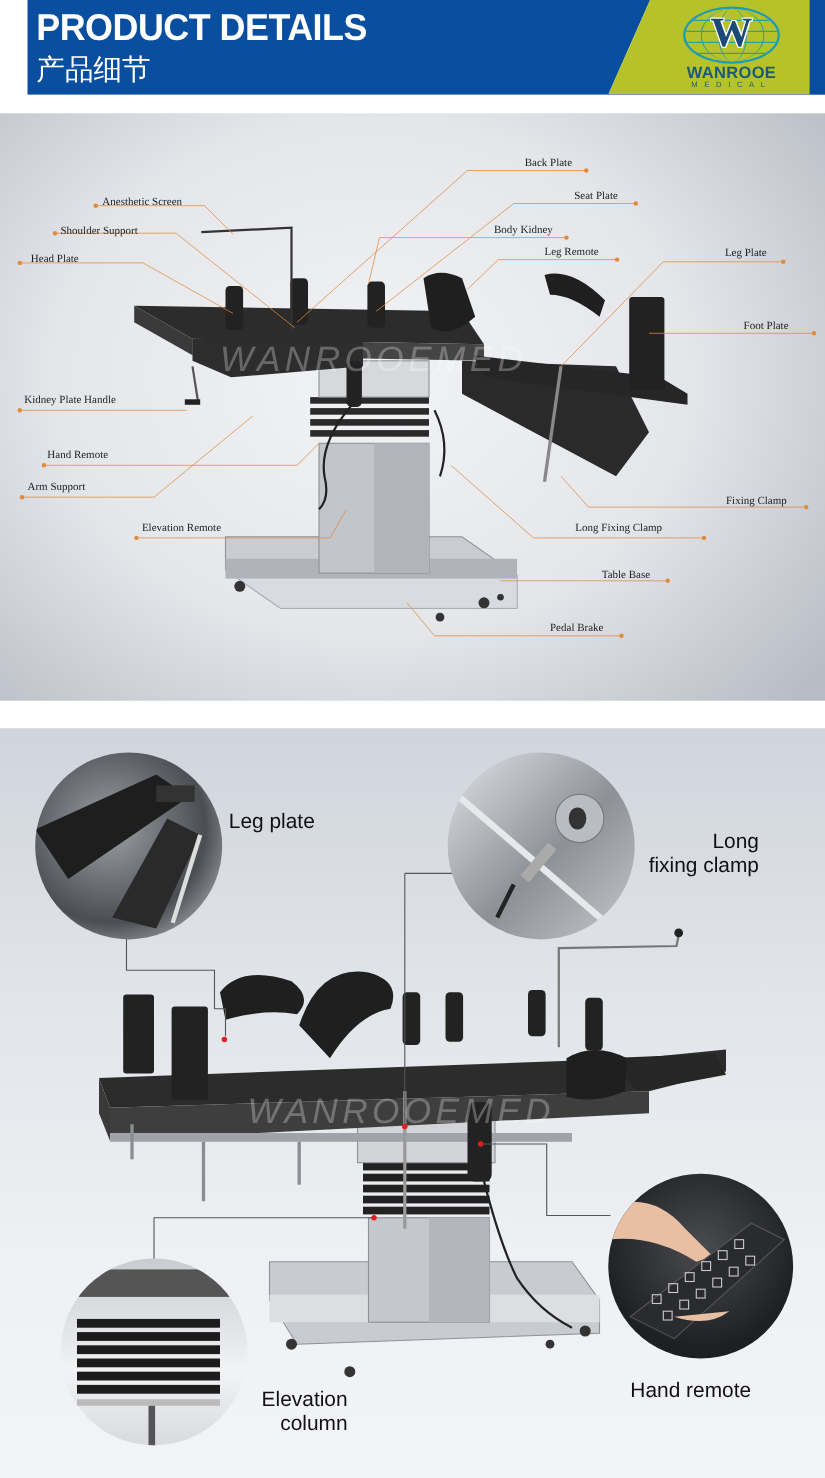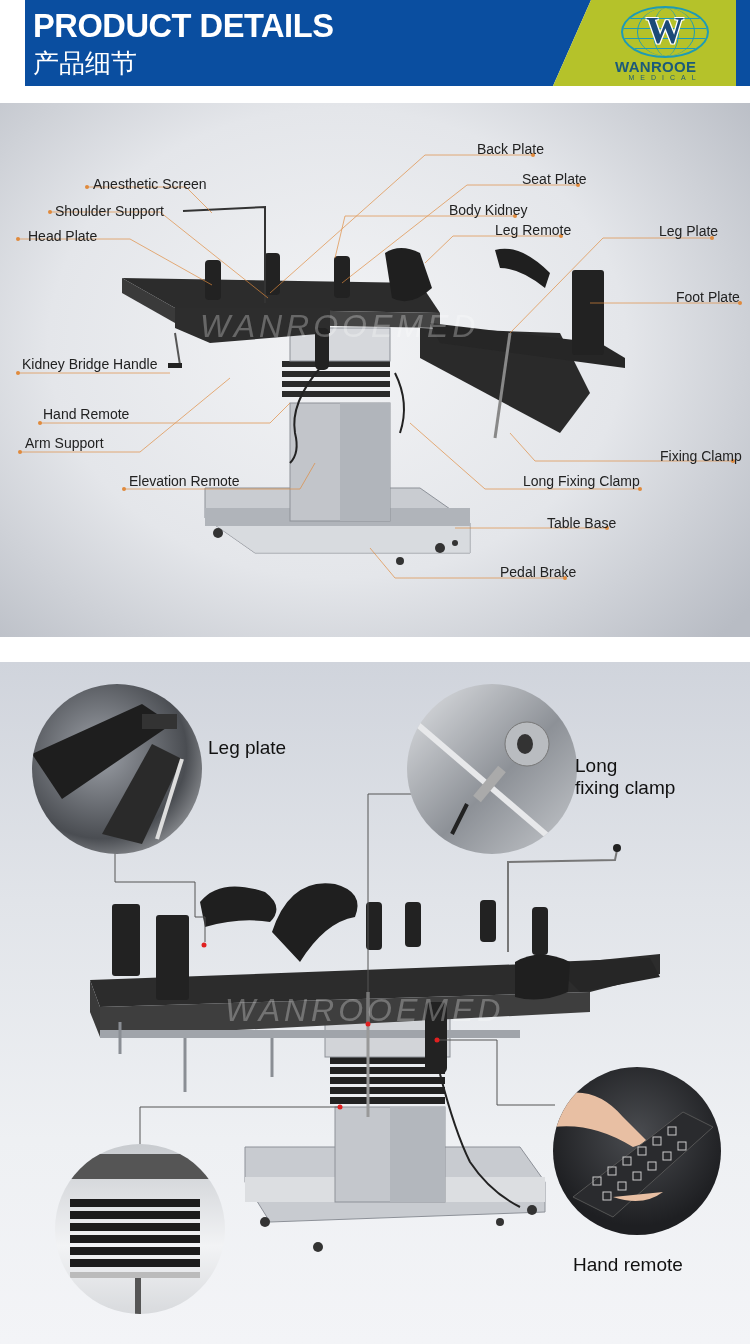--- a/index.html
+++ b/index.html
@@ -8,28 +8,28 @@
   .h-title{position:absolute;left:8px;top:6px;color:#fff;font-family:"Liberation Sans",sans-serif;font-weight:bold;font-size:34px;letter-spacing:-0.5px;transform:scaleX(0.96);transform-origin:left;}
   .h-sub{position:absolute;left:8px;top:46px;color:#fff;font-family:"DejaVu Sans",sans-serif;font-size:26px;font-weight:300;}
   .h-green{position:absolute;left:528px;top:0;width:190px;height:86px;background:#b5c22a;clip-path:polygon(38px 0,190px 0,190px 86px,0 86px);}
   .h-slash{position:absolute;left:528px;top:0;width:44px;height:86px;background:#fff;clip-path:polygon(38px 0,42px 0,4px 86px,0 86px);}
   .h-blue-r{position:absolute;left:711px;top:0;width:39px;height:86px;background:#0a4ea0;}
   .logo{position:absolute;left:590px;top:4px;width:100px;height:80px;}
   .logo-globe{position:absolute;left:6px;top:2px;width:88px;height:52px;border:2px solid #1e9bb5;border-radius:50%;box-sizing:border-box;overflow:hidden;}
   .logo-globe .lat{position:absolute;left:0;width:100%;height:0;border-top:1px solid #1e9bb5;}
   .logo-globe .lon{position:absolute;top:0;height:100%;border-left:1px solid #1e9bb5;border-radius:50%;}
   .logo-w{position:absolute;left:0;top:6px;width:100px;text-align:center;font-family:"Liberation Serif",serif;font-weight:bold;font-size:38px;color:#1b4a78;line-height:40px;text-shadow:1px 1px 0 #fff,-1px -1px 0 #fff,1px -1px 0 #fff,-1px 1px 0 #fff;}
-  .logo-name{position:absolute;left:0;top:55px;width:100px;text-align:left;font-family:"Liberation Sans",sans-serif;font-weight:bold;font-size:15px;color:#1b5a7a;letter-spacing:0.3px;line-height:16px;}
+  .logo-name{position:absolute;left:0;top:55px;width:100px;text-align:center;font-family:"Liberation Sans",sans-serif;font-weight:bold;font-size:15px;color:#1b5a7a;letter-spacing:0.3px;line-height:16px;}
   .logo-med{position:absolute;left:0;top:70px;width:100px;text-align:center;font-family:"Liberation Sans",sans-serif;font-size:7px;color:#1b5a7a;letter-spacing:6px;line-height:8px;}
 
   .panel1{position:absolute;left:0;top:103px;width:750px;height:534px;background:radial-gradient(ellipse 70% 80% at 45% 45%,#f2f3f5 0%,#e4e6ea 55%,#b8bcc4 100%);overflow:hidden;}
   .panel2{position:absolute;left:0;top:662px;width:750px;height:682px;background:linear-gradient(180deg,#d0d4dc 0%,#e1e4e9 35%,#eef0f3 70%,#f3f4f7 100%);overflow:hidden;}
 
-  .lbl{position:absolute;font-family:Liberation Sans, sans-serif;font-size:14px;color:#222;white-space:nowrap;line-height:12px;}
-  .p2lbl{position:absolute;font-family:"Liberation Sans",sans-serif;font-size:19px;color:#111;text-align:left;line-height:22px;white-space:nowrap;}
+  .lbl{position:absolute;font-family:Liberation Serif, serif;font-size:10px;color:#222;white-space:nowrap;line-height:12px;}
+  .p2lbl{position:absolute;font-family:"Liberation Sans",sans-serif;font-size:19px;color:#111;text-align:right;line-height:22px;white-space:nowrap;}
   svg{position:absolute;left:0;top:0;}
   .watermark{position:absolute;font-family:"Liberation Sans",sans-serif;font-size:32px;color:rgba(255,255,255,0.28);letter-spacing:4px;font-style:italic;white-space:nowrap;}
   .circle{position:absolute;border-radius:50%;overflow:hidden;}
 </style>
 </head>
 <body>
 
 <div class="header">
   <div class="h-title">PRODUCT DETAILS</div>
   <div class="h-sub">产品细节</div>
@@ -136,21 +136,21 @@
         <circle cx="640" cy="386" r="2"></circle>
       <circle cx="607" cy="425" r="2"></circle>
         <circle cx="565" cy="475" r="2"></circle>
     </g>
   </svg>
   <div class="watermark" style="left:200px;top:205px;">WANROOEMED</div>
 
   <div class="lbl" style="left:93px;top:75px">Anesthetic Screen</div>
   <div class="lbl" style="left:55px;top:102px">Shoulder Support</div>
   <div class="lbl" style="left:28px;top:127px">Head Plate</div>
-  <div class="lbl" style="left:22px;top:255px">Kidney Bridge Handle</div>
+  <div class="lbl" style="left:22px;top:255px">Kidney Plate Handle</div>
   <div class="lbl" style="left:43px;top:305px">Hand Remote</div>
   <div class="lbl" style="left:25px;top:334px">Arm Support</div>
   <div class="lbl" style="left:129px;top:372px">Elevation Remote</div>
 
   <div class="lbl" style="left:477px;top:40px">Back Plate</div>
   <div class="lbl" style="left:522px;top:70px">Seat Plate</div>
   <div class="lbl" style="left:449px;top:101px">Body Kidney</div>
   <div class="lbl" style="left:495px;top:121px">Leg Remote</div>
   <div class="lbl" style="left:659px;top:122px">Leg Plate</div>
   <div class="lbl" style="left:676px;top:188px">Foot Plate</div>
@@ -258,20 +258,24 @@
           <rect x="15" y="55" width="130" height="8"></rect>
           <rect x="15" y="67" width="130" height="8"></rect>
           <rect x="15" y="79" width="130" height="8"></rect>
           <rect x="15" y="91" width="130" height="8"></rect>
           <rect x="15" y="103" width="130" height="8"></rect>
           <rect x="15" y="115" width="130" height="8"></rect>
         </g>
         <rect x="15" y="128" width="130" height="6" fill="#bbb"></rect>
         <rect x="80" y="134" width="6" height="40" fill="#555"></rect>
       </svg>
+  </div>
+  <div class="p2lbl" style="left:216px;top:600px;width:100px">
+    <div>Elevation</div>
+    <div>column</div>
   </div>
 
   <div class="circle" style="left:553px;top:405px;width:168px;height:168px;background:radial-gradient(circle at 50% 40%,#4a4c50,#1e1f22 70%);">
     <svg width="168" height="168">
         <path d="M0,30 Q40,15 70,50 L95,75 L80,80 Q40,55 0,60 Z" fill="#e8bfa3"></path>
         <polygon points="20,130 130,45 160,60 60,150" fill="#2a2b2e" stroke="#555"></polygon>
         <g fill="none" stroke="#ccc" stroke-width="1">
           <rect x="40" y="110" width="8" height="8"></rect>
           <rect x="55" y="100" width="8" height="8"></rect>
           <rect x="70" y="90" width="8" height="8"></rect>

